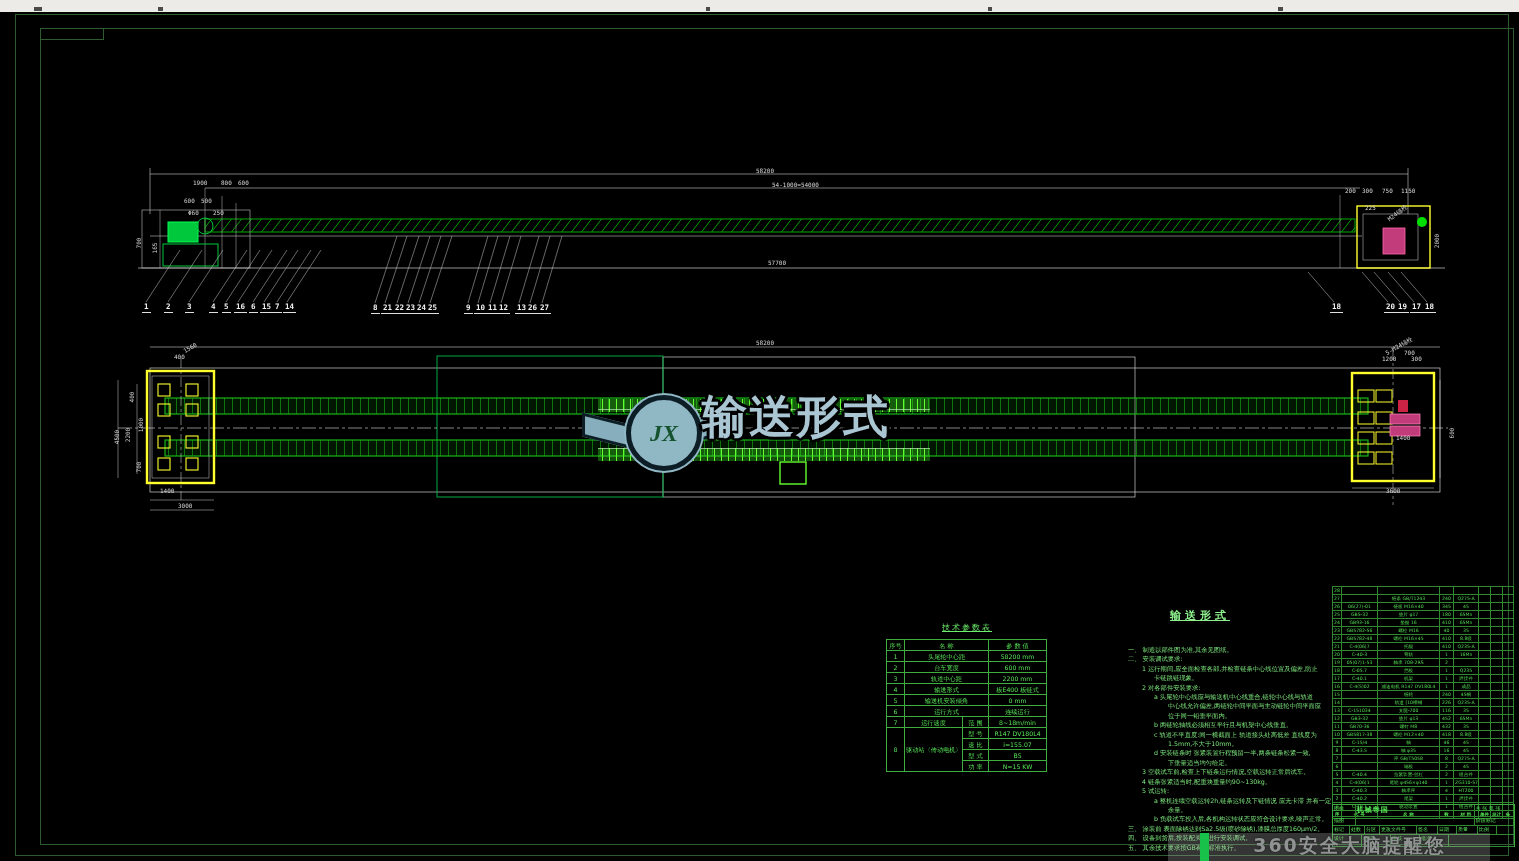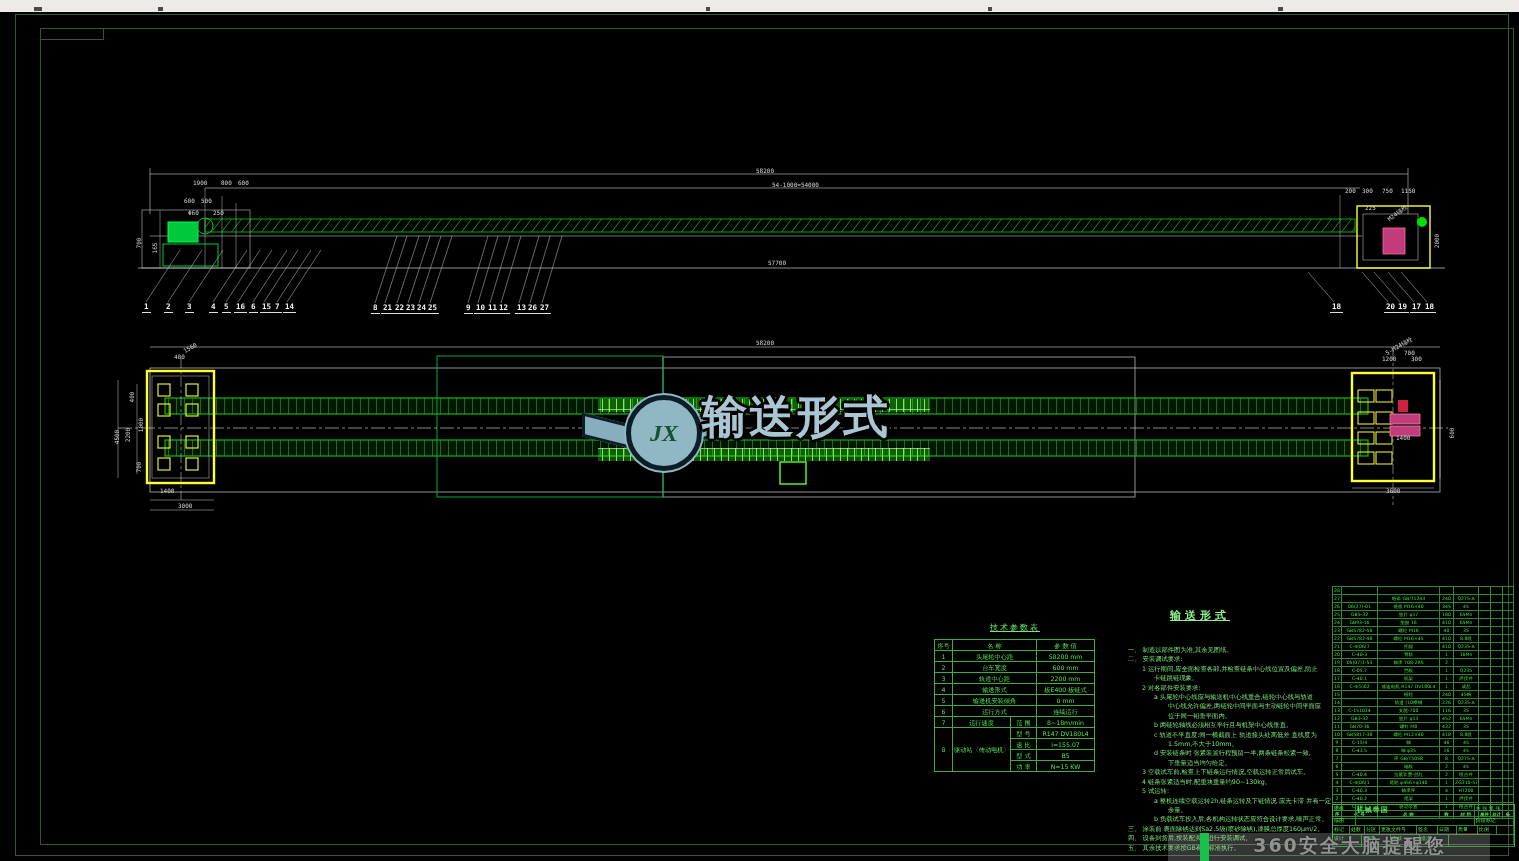--- a/index.html
+++ b/index.html
@@ -36,21 +36,21 @@
       letter-spacing:4px;font-family:"DejaVu Sans",sans-serif;
       text-shadow:-2px 0 #000,2px 0 #000,0 -2px #000,0 2px #000,-2px -2px #000,2px 2px #000;}
   
   #techreq{position:absolute;left:1128px;top:608px;width:212px;color:#7de87d;}
   #techreq .tr-title{color:#8df08d;font-size:11px;font-weight:bold;letter-spacing:4px;
       text-decoration:underline;margin:0 0 22px 42px;}
   #techreq .ln{font-size:6.3px;line-height:9.4px;white-space:nowrap;overflow:hidden;}
   #techreq .i0{padding-left:0;} #techreq .i1{padding-left:14px;}
   #techreq .i2{padding-left:26px;} #techreq .i3{padding-left:40px;}
   
-  #paramwrap{position:absolute;left:934px;top:622px;width:162px;color:#57e657;}
+  #paramwrap{position:absolute;left:886px;top:622px;width:162px;color:#57e657;}
   #paramwrap .pt-title{font-size:8px;letter-spacing:2px;text-decoration:underline;
       text-align:center;margin-bottom:6px;color:#6dee6d;}
   table.cad{border-collapse:collapse;table-layout:fixed;}
   table.cad td{border:1px solid #3fae3f;color:#57e657;overflow:hidden;white-space:nowrap;
       text-align:center;padding:0 1px;}
   #paramtable{width:160px;}
   #paramtable td{font-size:6.2px;height:10px;line-height:9px;}
   
   #bomtable{position:absolute;left:1332px;top:586px;width:181px;}
   #bomtable td{font-size:4.6px;height:7px;line-height:6px;color:#4fdc4f;border:1px solid #2f8a2f;}

